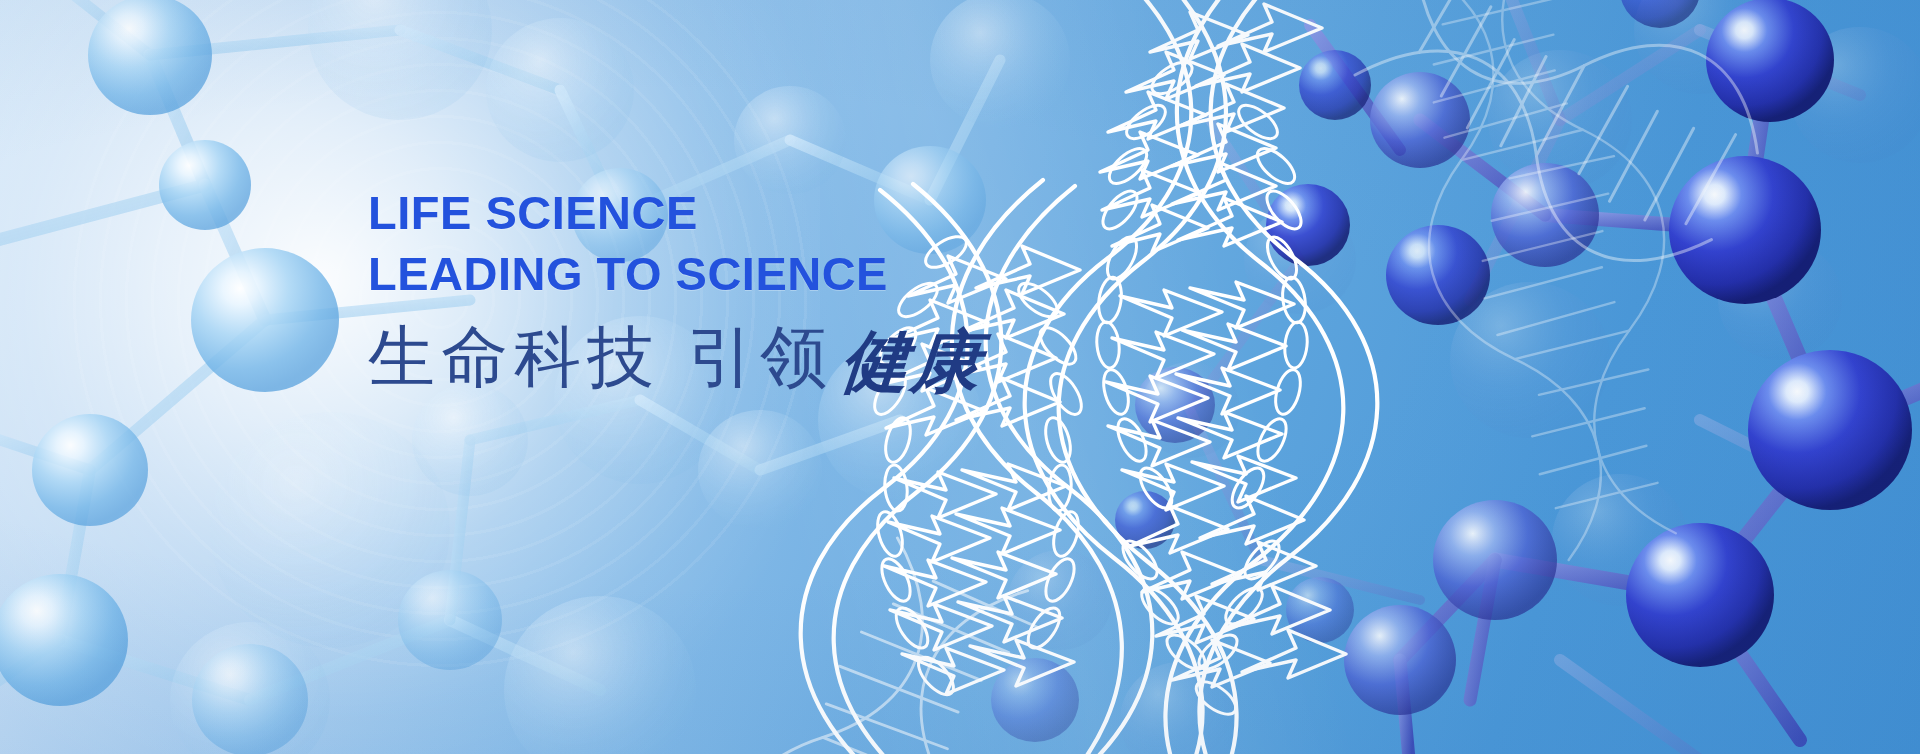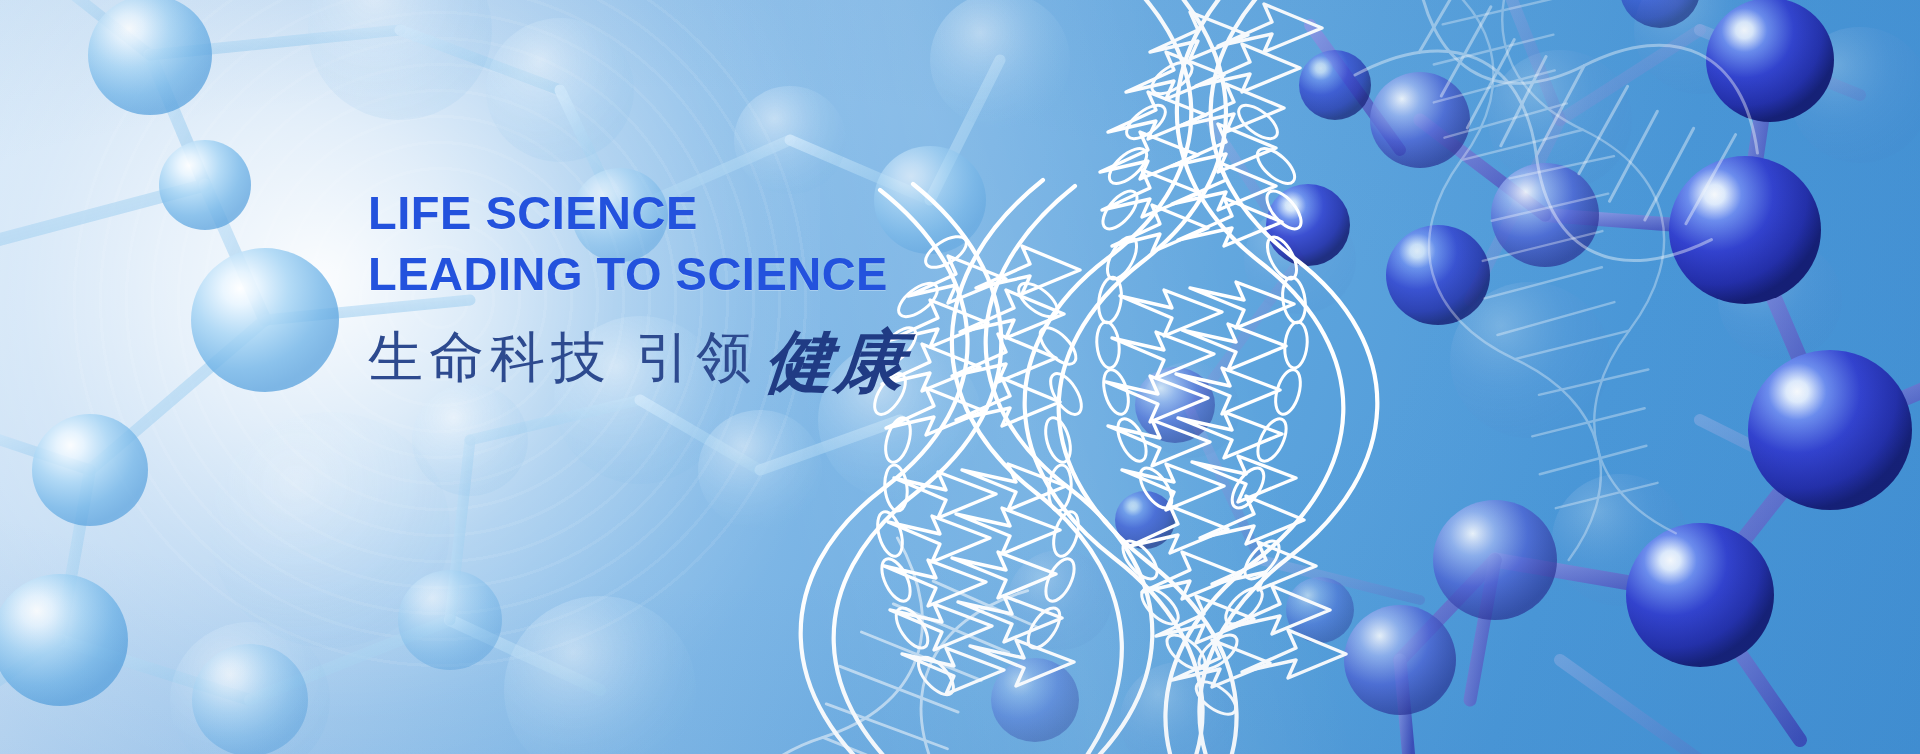--- a/index.html
+++ b/index.html
@@ -30,21 +30,21 @@
 
   
   #copy{position:absolute;left:368px;top:182px;z-index:40;}
   .en-line{
     font-size:47px;line-height:61px;font-weight:bold;
     letter-spacing:.5px;color:#2352dd;white-space:nowrap;
     text-shadow:0 1px 0 rgba(255,255,255,.28);
   }
   #zh-row{display:flex;align-items:flex-end;margin-top:21px;}
   .zh-main{
-    font-size:55px;line-height:64px;color:#2d4a8f;white-space:nowrap;
+    font-size:67px;line-height:64px;color:#2d4a8f;white-space:nowrap;
     font-family:"DejaVu Sans","Liberation Sans",sans-serif;
     letter-spacing:6px;font-weight:500;
   }
   .zh-brush{
     font-size:68px;line-height:64px;color:#203b84;white-space:nowrap;
     font-family:"DejaVu Serif","Liberation Serif",serif;
     font-style:italic;font-weight:bold;letter-spacing:3px;
     margin-left:8px;margin-bottom:-4px;
     transform:skewX(-5deg);
   }

